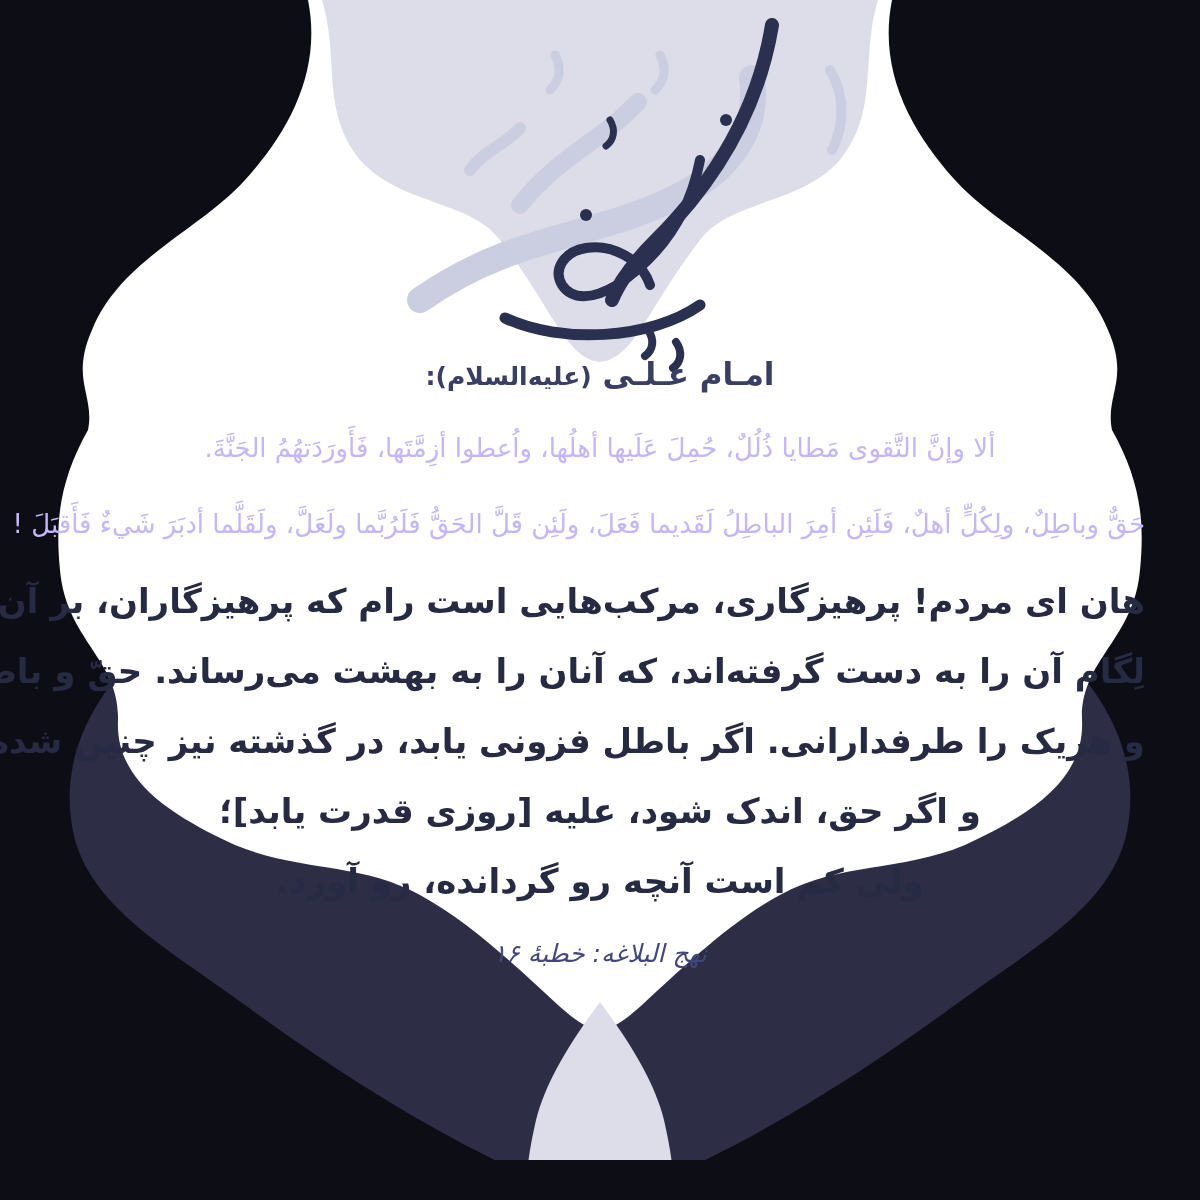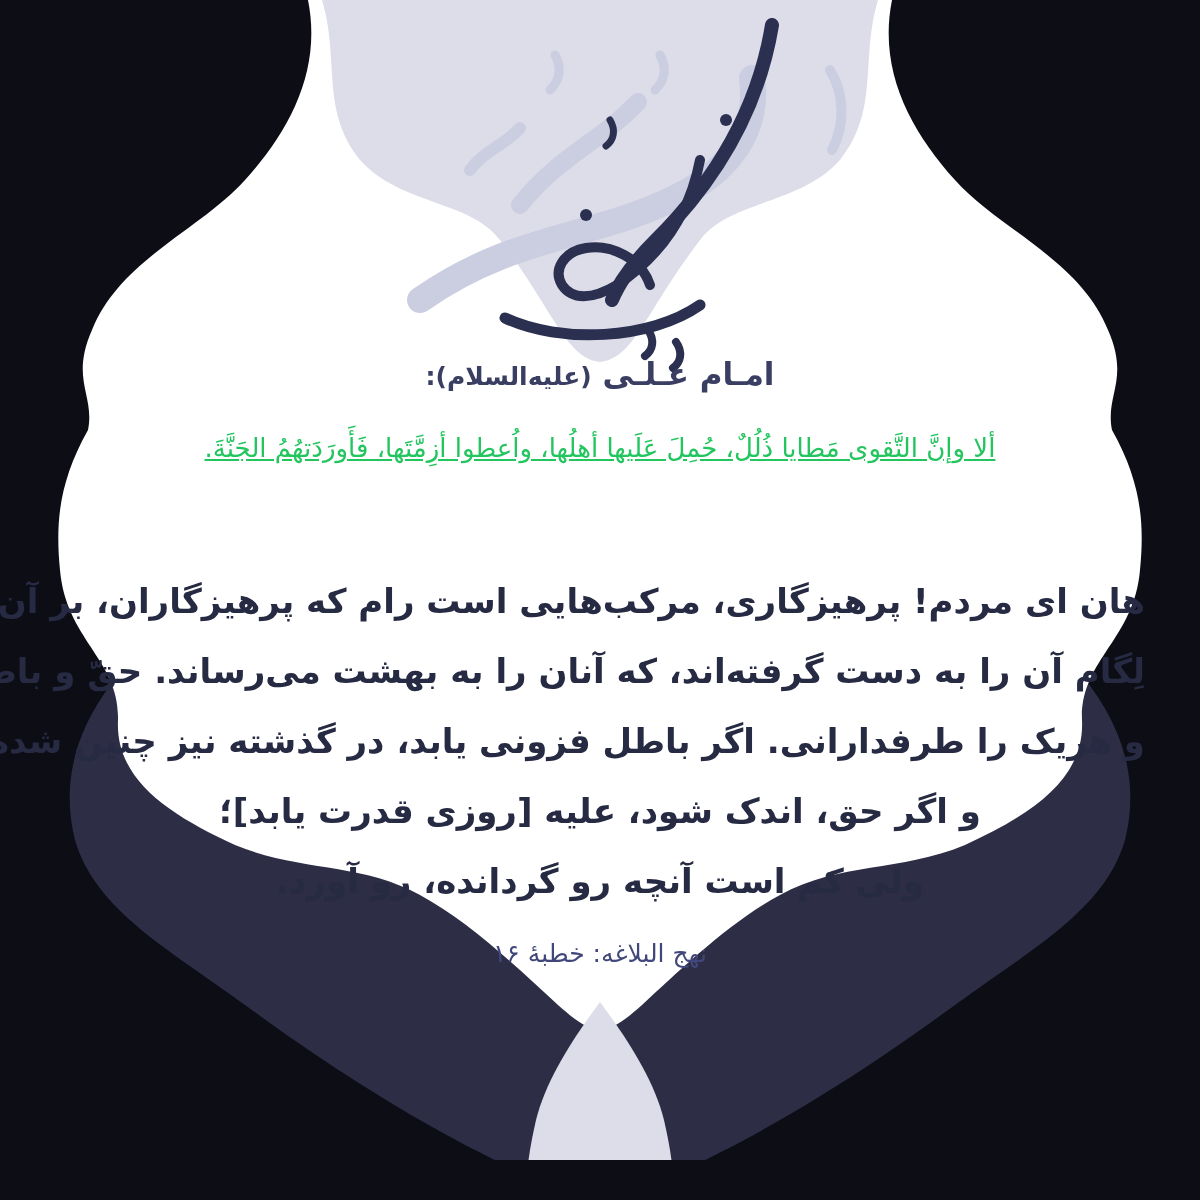--- a/index.html
+++ b/index.html
@@ -6,26 +6,26 @@
   .poster{
     position:relative;width:1200px;height:1160px;overflow:hidden;
     background:#0d0d16;font-family:"DejaVu Sans",sans-serif;
   }
   .art{position:absolute;left:0;top:0;width:1200px;height:1200px;display:block;}
   .text-layer{position:absolute;left:55px;right:55px;top:0;bottom:0;text-align:center;}
   .heading{position:absolute;top:350px;left:0;right:0;line-height:48px;
            font-size:31px;font-weight:bold;color:#393e62;letter-spacing:0.5px;}
   .heading .honorific{font-size:25px;font-weight:bold;}
   .arabic-block{position:absolute;top:410px;left:0;right:0;}
-  .ar-line{line-height:76px;font-size:26px;color:#22c55e;white-space:nowrap;text-decoration:underline;}
+  .ar-line{line-height:76px;font-size:26px;color:#c4b5fd;white-space:nowrap;}
   .persian-block{position:absolute;top:566px;left:0;right:0;
                  font-weight:bold;font-size:34px;color:#262a42;}
   .persian-block .fa-line{line-height:70px;white-space:nowrap;}
   .source{position:absolute;top:928px;left:0;right:0;line-height:52px;
-          font-size:25px;color:#41477a;}
+          font-size:25px;color:#41477a;font-style:italic;}
 </style>
 </head>
 <body>
 
 <div class="poster">
 
   <svg class="art" viewBox="0 0 1200 1200" aria-hidden="true">
 
     <rect x="0" y="0" width="1200" height="1200" fill="#0d0d16"></rect>
 
@@ -101,20 +101,21 @@
 
   <div class="text-layer" dir="rtl">
 
     <div class="heading">
       <span>امـام عـلـی</span>
       <span class="honorific">(علیه‌السلام):</span>
     </div>
 
     <div class="arabic-block">
       <div class="ar-line">ألا وإنَّ التَّقوى مَطايا ذُلُلٌ، حُمِلَ عَلَيها أهلُها، واُعطوا أزِمَّتَها، فَأَورَدَتهُمُ الجَنَّةَ.</div>
+      <div class="ar-line">حَقٌّ وباطِلٌ، ولِكُلٍّ أهلٌ، فَلَئِن أمِرَ الباطِلُ لَقَديما فَعَلَ، ولَئِن قَلَّ الحَقُّ فَلَرُبَّما ولَعَلَّ، ولَقَلَّما أدبَرَ شَيءٌ فَأَقبَلَ !</div>
     </div>
 
     <div class="persian-block">
       <div class="fa-line">هان ای مردم! پرهیزگاری، مرکب‌هایی است رام که پرهیزگاران، بر آن سوار شده،</div>
       <div class="fa-line">لِگام آن را به دست گرفته‌اند، که آنان را به بهشت می‌رساند. حقّ و باطلی هست</div>
       <div class="fa-line">و هریک را طرفدارانی. اگر باطل فزونی یابد، در گذشته نیز چنین شده است</div>
       <div class="fa-line">و اگر حق، اندک شود، علیه [روزی قدرت یابد]؛</div>
       <div class="fa-line">ولی کم است آنچه رو گردانده، رو آورد.</div>
     </div>
 

